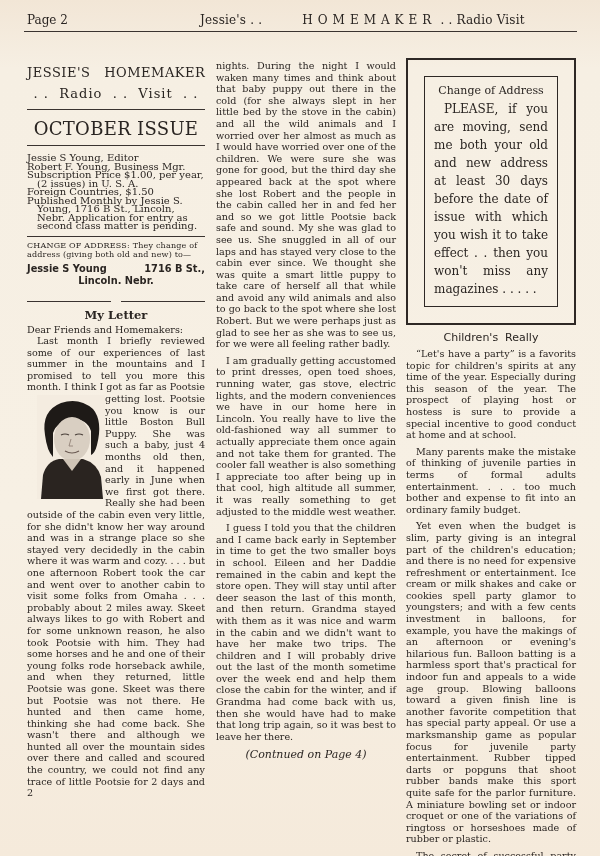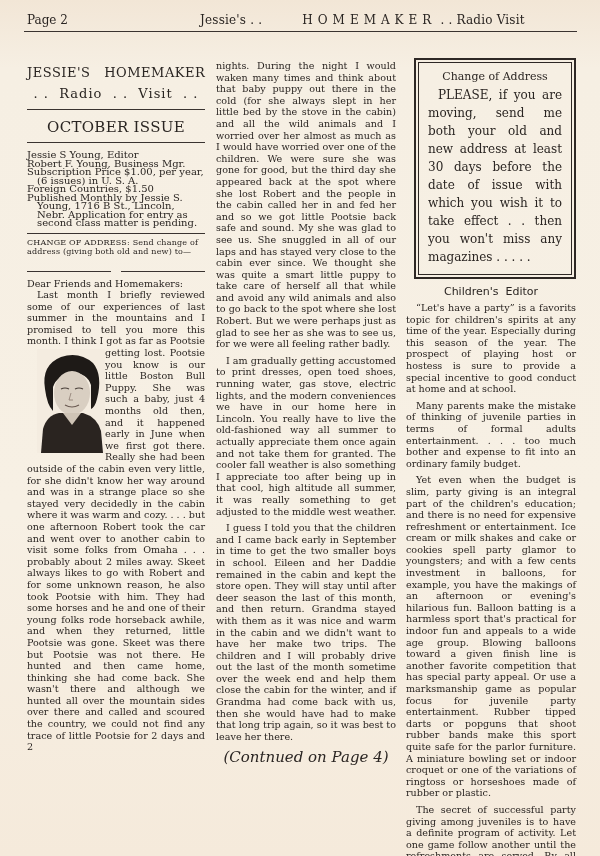--- a/index.html
+++ b/index.html
@@ -24,41 +24,41 @@
   .header .spaced { letter-spacing: 5px; margin-left: 36px; }
 
   .col { position: absolute; top: 60px; }
   .col-left { left: 27px; width: 178px; }
   .col-mid { left: 216px; width: 180px; }
   .col-right { left: 406px; width: 170px; }
 
   .mast1 { text-align: left; font-size: 13px; letter-spacing: 0.5px; margin-top: 5px; }
   .mast2 { text-align: center; font-size: 13px; letter-spacing: 1px; margin-top: 6px; }
   .rule { border-top: 1.3px solid #3a3330; margin: 8px 0; }
-  .issue { text-align: center; font-size: 15px; letter-spacing: 0.3px; margin: 4px 0 0; }
+  .issue { text-align: center; font-size: 18px; letter-spacing: 0.3px; margin: 4px 0 0; }
   .staff { font-size: 10px; line-height: 8.5px; margin-top: 6px; }
   .staff .ind { padding-left: 10px; text-indent: -10px; }
   .coa { font-size: 8px; line-height: 9.5px; margin-top: 4px; letter-spacing: 0.2px; }
   .coa-addr { font-family: "DejaVu Sans", sans-serif; font-weight: bold; font-size: 9.8px; line-height: 12px; margin-top: 3px; }
   .coa-addr .row { display: flex; justify-content: space-between; }
   .coa-addr .c { text-align: center; }
   .split-rule { display: flex; justify-content: space-between; margin: 14px 0 6px; }
   .split-rule span { display: block; border-top: 1.2px solid #3a3330; width: 47%; }
 
   h2 { font-family: "DejaVu Serif", serif; font-weight: bold; font-size: 11.5px; text-align: center; margin: 5px 0 2px; }
   h3 { font-family: "DejaVu Sans", sans-serif; font-weight: normal; font-size: 11px; text-align: center; margin: 6px 0 4px; }
   p { margin: 0; font-size: 9.6px; line-height: 11.6px; text-align: justify; }
   p.ind { text-indent: 10px; }
   p.gap { margin-top: 5px; }
   .photo-wrap { float: left; width: 72px; height: 112px; margin: 2px 6px 0 0; position: relative; }
   .photo { width: 68px; height: 104px; position: relative; }
-  .cont { text-align: center; font-style: italic; font-size: 15px; margin-top: 6px; }
+  .cont { text-align: center; font-style: italic; font-size: 11px; margin-top: 6px; }
 
   .box {
-    border: 2px solid #2e2825; padding: 2px; margin-top: -2px; margin-left: 8px;
+    border: 2px solid #2e2825; padding: 16px; margin-top: -2px;
   }
   .box-inner { border: 1px solid #2e2825; padding: 7px 9px 8px; }
   .box h4 { font-weight: normal; font-size: 11px; text-align: center; margin: 0 0 3px; }
   .box p { font-size: 12px; line-height: 18px; }
 
   .watermark {
     position: absolute; right: 2px; top: 640px; width: 16px; height: 200px;
     color: rgba(150,160,190,0.25); font-family: "DejaVu Sans", sans-serif; font-size: 15px;
     writing-mode: vertical-rl; letter-spacing: 2px;
   }
@@ -75,31 +75,39 @@
 
   <div class="col col-left">
     <div class="mast1" style="white-space:pre;">JESSIE'S   HOMEMAKER</div>
     <div class="mast2" style="white-space:pre;">. .  Radio  . .  Visit  . .</div>
     <div class="rule"></div>
     <div class="issue">OCTOBER ISSUE</div>
     <div class="rule" style="margin-top:6px;"></div>
     <div class="staff">
       <div>Jessie S  Young, Editor</div>
       <div>Robert F. Young, Business Mgr.</div>
-      <div class="ind">Subscription Price $1.00, per year, (6 issues) in U. S. A.</div>
+      <div class="ind">Subscription Price $1.00, per year, (2 issues) in U. S. A.</div>
       <div>Foreign  Countries,  $1.50</div>
       <div class="ind">Published Monthly by Jessie S. Young, 1716 B St., Lincoln, Nebr. Application for entry as second class matter is pending.</div>
     </div>
     <div class="rule" style="margin:5px 0 4px;"></div>
-    <div class="coa">CHANGE OF ADDRESS: Send change of address (giving both old and new) to—</div>
+    <div class="coa">CHANGE OF ADDRESS: They change of address (giving both old and new) to—</div>
+    <div class="coa-addr">
+      <div class="row">
+        <span>Jessie S Young</span>
+        <span>1716 B St.,</span>
+      </div>
+      <div class="c">Lincoln. Nebr.</div>
+    </div>
     <div class="split-rule">
         <span></span>
         <span></span>
       </div>
 
+    <h2>My Letter</h2>
     <p>Dear Friends and Homemakers:</p>
     <p class="ind" id="letter-intro-text">Last month I briefly reviewed some of our experiences of last summer in the mountains and I promised to tell you more this month. I think I got as far as 
   <span class="photo-wrap">
     <svg class="photo" viewBox="0 0 68 104">
       <rect width="68" height="104" fill="#f4ece0"></rect>
       <path d="M4 104 L6 80 Q10 66 22 64 L46 64 Q60 68 64 82 L66 104 Z" fill="#2a2420"></path>
       <path d="M8 40 Q4 16 24 8 Q42 2 56 14 Q66 26 60 50 Q58 58 54 60 L54 36 Q50 24 36 24 Q20 26 16 38 L16 62 Q10 56 8 40 Z" fill="#1e1a17"></path>
       <ellipse cx="35" cy="44" rx="18" ry="22" fill="#d9cfc2"></ellipse>
       <path d="M24 40 q4 -2 8 0 M38 40 q4 -2 8 0" stroke="#4a403a" stroke-width="1.2" fill="none"></path>
       <path d="M28 56 q7 4 14 0" stroke="#6a5a52" stroke-width="1.2" fill="none"></path>
@@ -117,21 +125,21 @@
     <div class="cont">(Contnued on Page 4)</div>
   </div>
 
   <div class="col col-right">
     <div class="box">
       <div class="box-inner">
         <h4>Change of Address</h4>
         <p class="ind">PLEASE, if you are moving, send me both your old and new address at least 30 days before the date of issue with which you wish it to take effect . . then you won't miss any magazines . . . . .</p>
       </div>
     </div>
-    <h3 style="white-space:pre;">Children's  Editor</h3>
+    <h3 style="white-space:pre;">Children's  Really</h3>
     <p class="ind">“Let's have a party” is a favorits topic for children's spirits at any time of the year. Especially during this season of the year. The prospect of playing host or hostess is sure to provide a special incentive to good conduct at home and at school.</p>
     <p class="ind gap">Many parents make the mistake of thinking of juvenile parties in terms of formal adults entertainment. . . . too much bother and expense to fit into an ordinary family budget.</p>
     <p class="ind gap">Yet even when the budget is slim, party giving is an integral part of the children's education; and there is no need for expensive refreshment or entertainment. Ice cream or milk shakes and cake or cookies spell party glamor to youngsters; and with a few cents investment in balloons, for example, you have the makings of an afternoon or evening's hilarious fun. Balloon batting is a harmless sport that's practical for indoor fun and appeals to a wide age group. Blowing balloons toward a given finish line is another favorite competition that has special party appeal. Or use a marksmanship game as popular focus for juvenile party entertainment. Rubber tipped darts or popguns that shoot rubber bands make this sport quite safe for the parlor furniture. A miniature bowling set or indoor croquet or one of the variations of ringtoss or horseshoes made of rubber or plastic.</p>
     <p class="ind gap">The secret of successful party giving among juveniles is to have a definite program of activity. Let one game follow another until the refreshments are served. By all means let your son or daughter take responsibility for planning both games and refreshments and if your children have ideas for</p>
   </div>
 
   <div class="watermark"></div>
 </div>
 
 </body></html>

